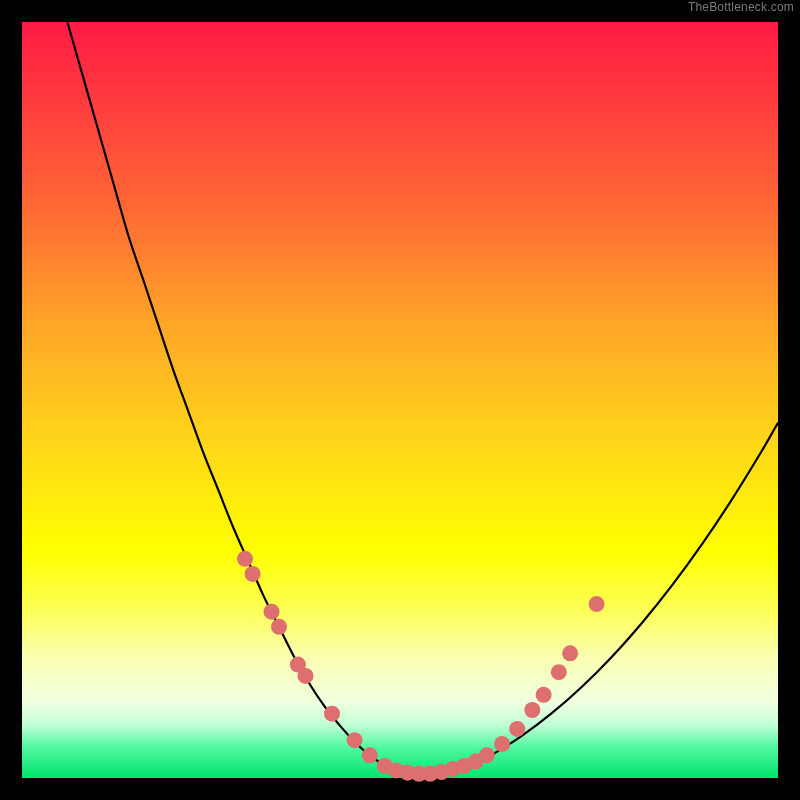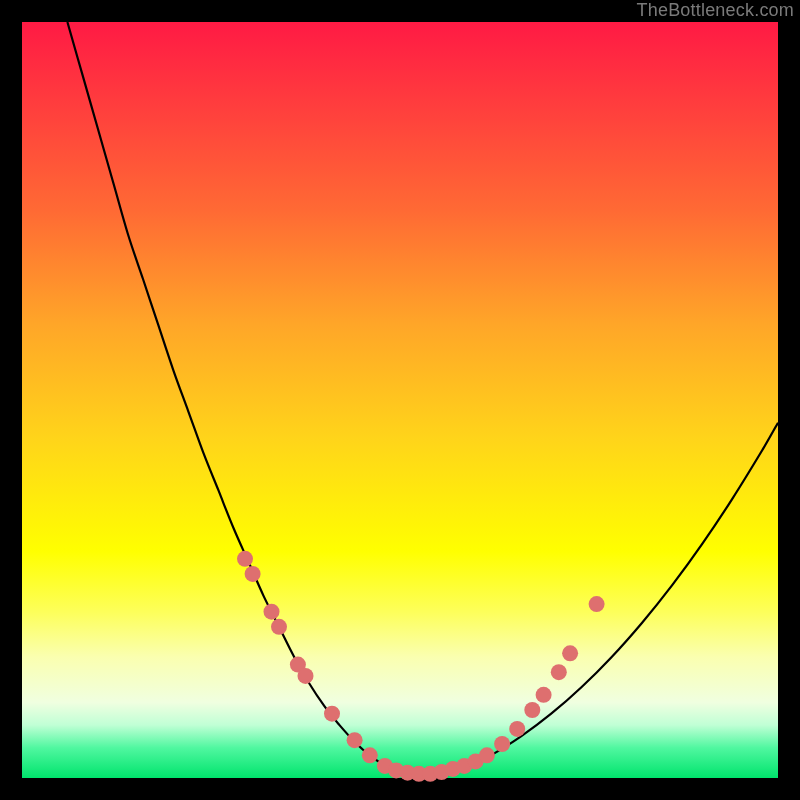--- a/index.html
+++ b/index.html
@@ -30,21 +30,21 @@
       #c0ffd5 93%,
       #50f7a0 96%,
       #00e46c 100%
     );
   }
   .attribution {
     position: absolute;
     top: 0px;
     right: 6px;
     color: #7a7a7a;
-    font-size: 18px;
+    font-size: 12px;
     font-weight: 500;
     letter-spacing: 0.2px;
     user-select: none;
   }
   svg.plot {
     position: absolute;
     left: 22px;
     top: 22px;
     width: 756px;
     height: 756px;

